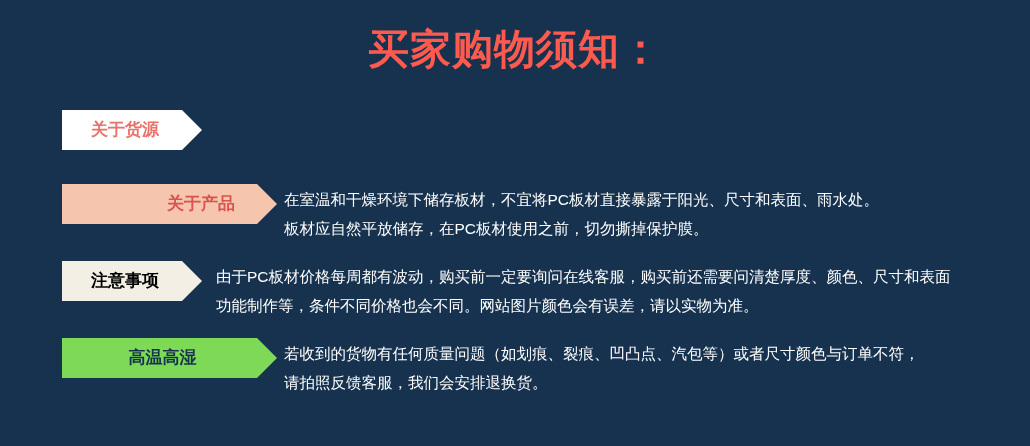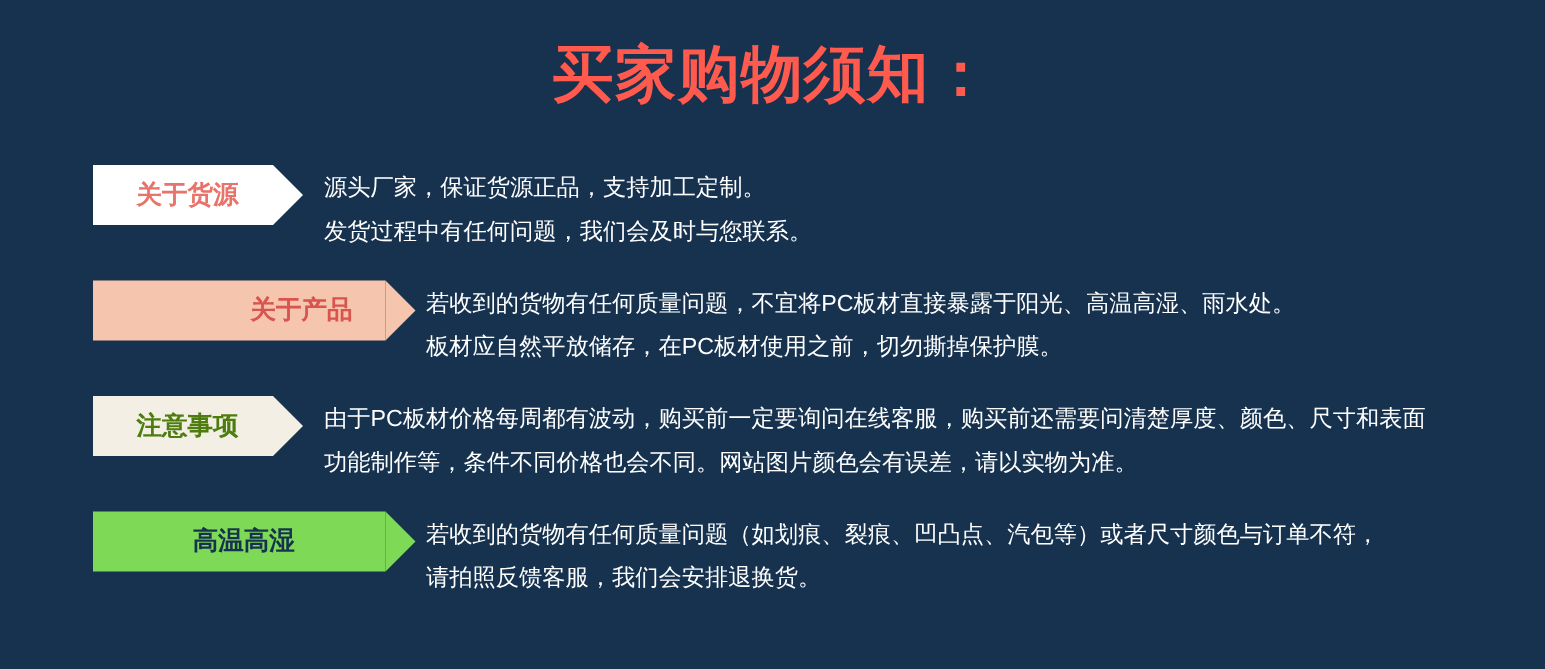--- a/index.html
+++ b/index.html
@@ -90,21 +90,21 @@
   .row-2 .tag .arrow { color: #f3efe4; }
   .row-3 .tag .arrow { color: #7ed957; }
 
   .tag-label {
     position: relative;
     z-index: 2;
     display: block;
   }
   .row-0 .tag-label { color: #e8736a; }
   .row-1 .tag-label { color: #d9534f; text-align: right; }
-  .row-2 .tag-label { color: #4d7c0f; }
+  .row-2 .tag-label { color: #000000; }
   .row-3 .tag-label { color: #16324f; }
 
   .text {
     flex: 1 1 auto;
     margin-left: 36px;
     margin-right: 40px;
     color: #ffffff;
     font-size: 15.5px;
     line-height: 29px;
     padding-top: 1px;
@@ -126,35 +126,31 @@
 
   <div class="rows">
 
     <div class="row row-0">
       <div class="tag-wrap">
         <div class="tag">
           <span class="tag-label">关于货源</span>
           <span class="arrow"></span>
         </div>
       </div>
-      <div class="text">
-        <p>源头厂家，保证货源正品，支持加工定制。</p>
-        <p>发货过程中有任何问题，我们会及时与您联系。</p>
-      </div>
     </div>
 
     <div class="row row-1">
       <div class="tag-wrap">
         <div class="tag">
           <span class="tag-label">关于产品</span>
           <span class="arrow"></span>
         </div>
       </div>
       <div class="text">
-        <p>若收到的货物有任何质量问题，不宜将PC板材直接暴露于阳光、高温高湿、雨水处。</p>
+        <p>在室温和干燥环境下储存板材，不宜将PC板材直接暴露于阳光、尺寸和表面、雨水处。</p>
         <p>板材应自然平放储存，在PC板材使用之前，切勿撕掉保护膜。</p>
       </div>
     </div>
 
     <div class="row row-2">
       <div class="tag-wrap">
         <div class="tag">
           <span class="tag-label">注意事项</span>
           <span class="arrow"></span>
         </div>

